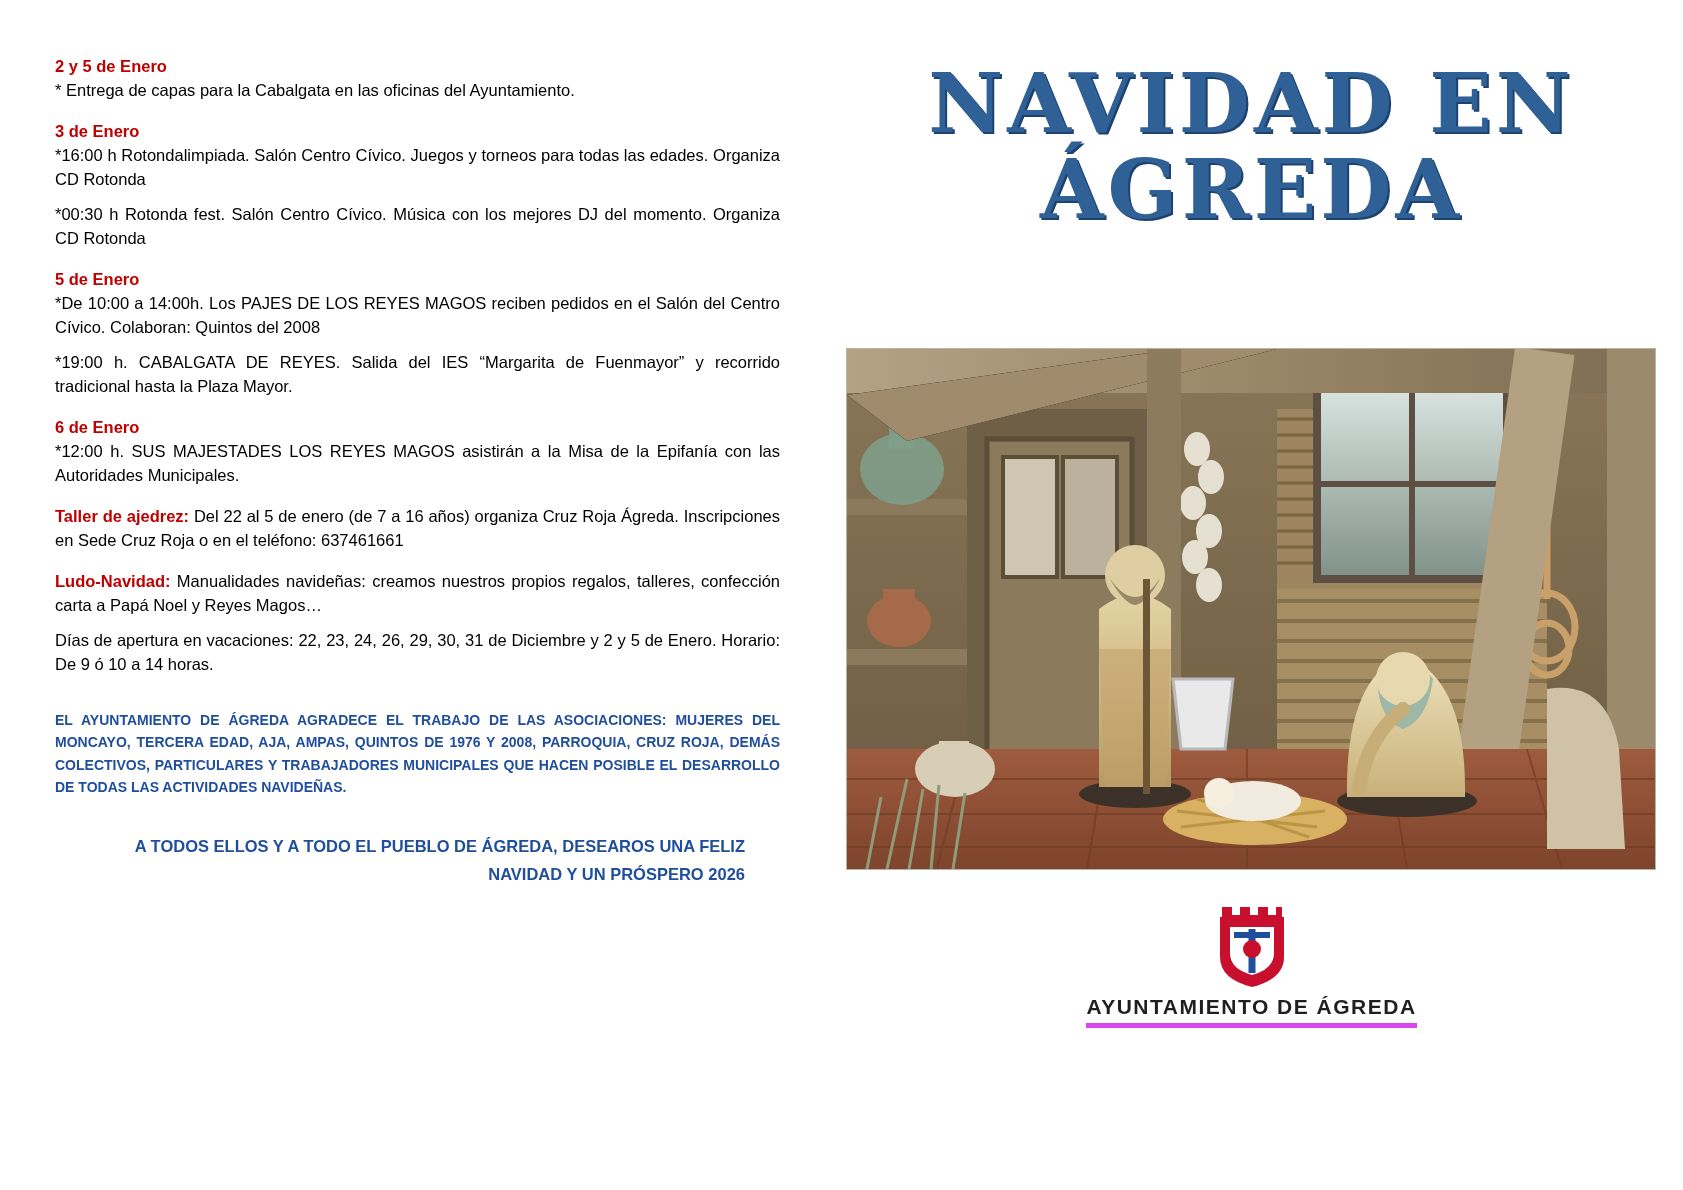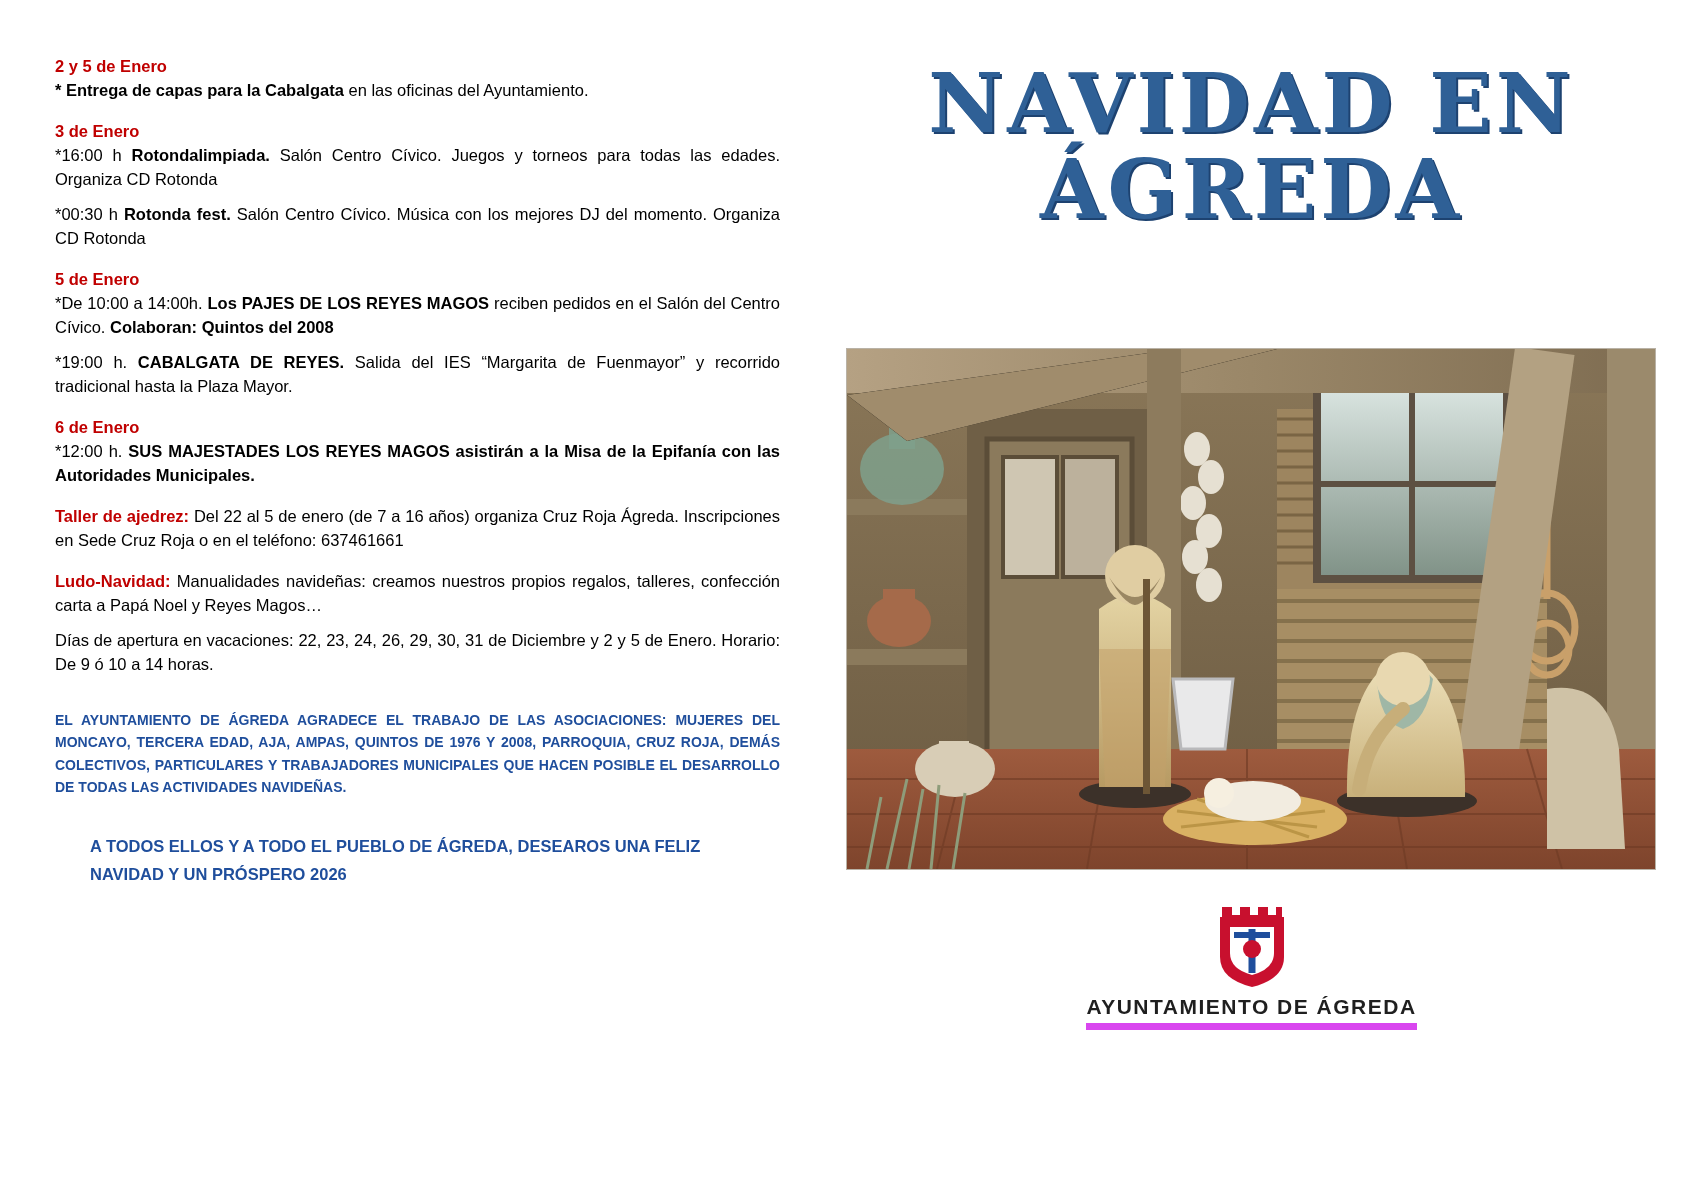--- a/index.html
+++ b/index.html
@@ -42,39 +42,39 @@
     line-height: 1.45;
     text-align: justify;
     margin: 0;
   }
   .body-line + .body-line {
     margin-top: 11px;
   }
   .gap-line {
     margin-top: 14px;
   }
-  b, .b { font-weight: bold; }
+  b, .b { font-weight: normal; }
   .inline-red {
     color: #c00000;
     font-weight: bold;
   }
   .thanks {
     color: #1f4e9c;
     font-weight: bold;
     font-size: 14px;
     line-height: 1.6;
     margin-top: 32px;
     text-align: justify;
   }
   .closing {
     color: #1f4e9c;
     font-weight: bold;
     font-size: 16.5px;
     line-height: 1.7;
-    text-align: left;
+    text-align: right;
     margin-top: 34px;
     padding: 0 35px;
   }
   
   .right-col {
     width: 863px;
     position: relative;
     box-sizing: border-box;
     padding-top: 60px;
   }
@@ -120,21 +120,21 @@
   }
   .logo-text {
     margin-top: 6px;
     font-family: "Liberation Sans", sans-serif;
     font-weight: bold;
     font-size: 21px;
     letter-spacing: 1.5px;
     color: #1f1f1f;
     display: inline-block;
     padding-bottom: 4px;
-    border-bottom: 7px solid #d946ef;
+    border-bottom: 5px solid #d946ef;
   }
 </style>
 </head>
 <body>
 
 <div class="page">
 
   <div class="left-col">
 
     <div class="block">

